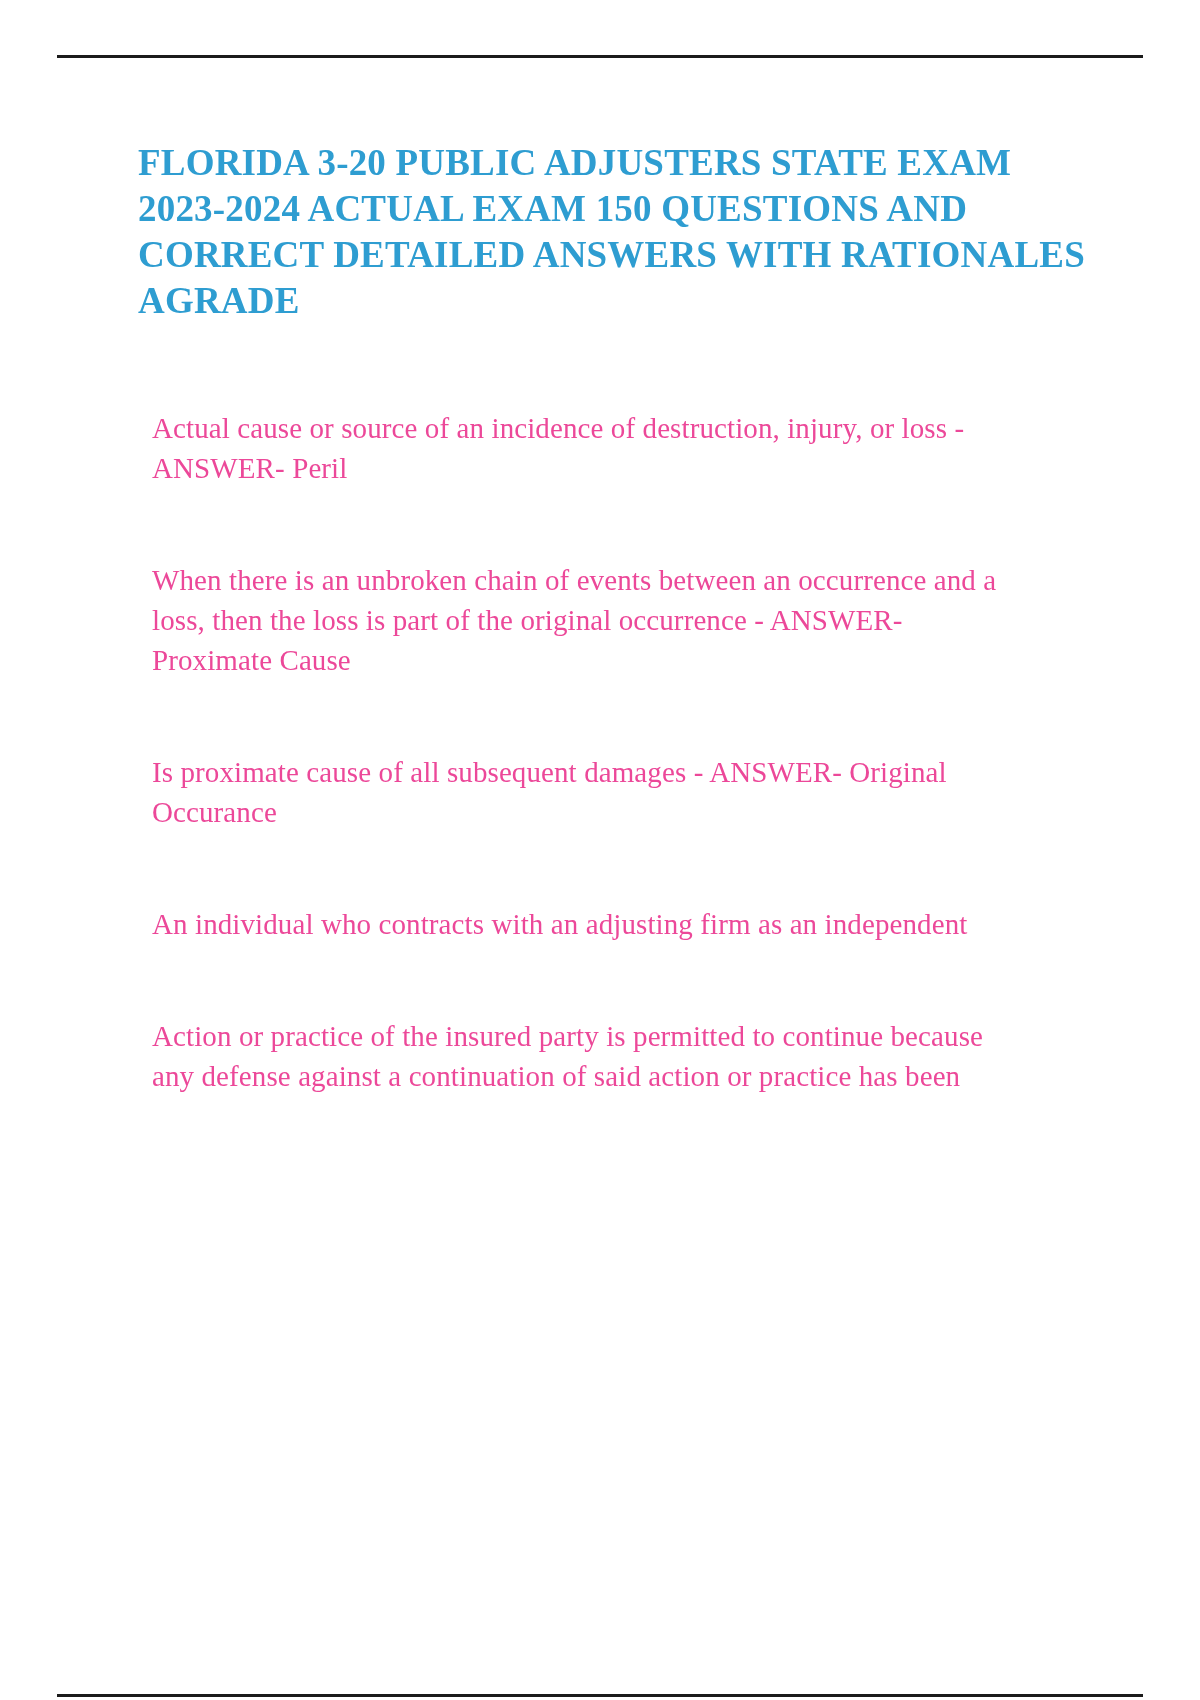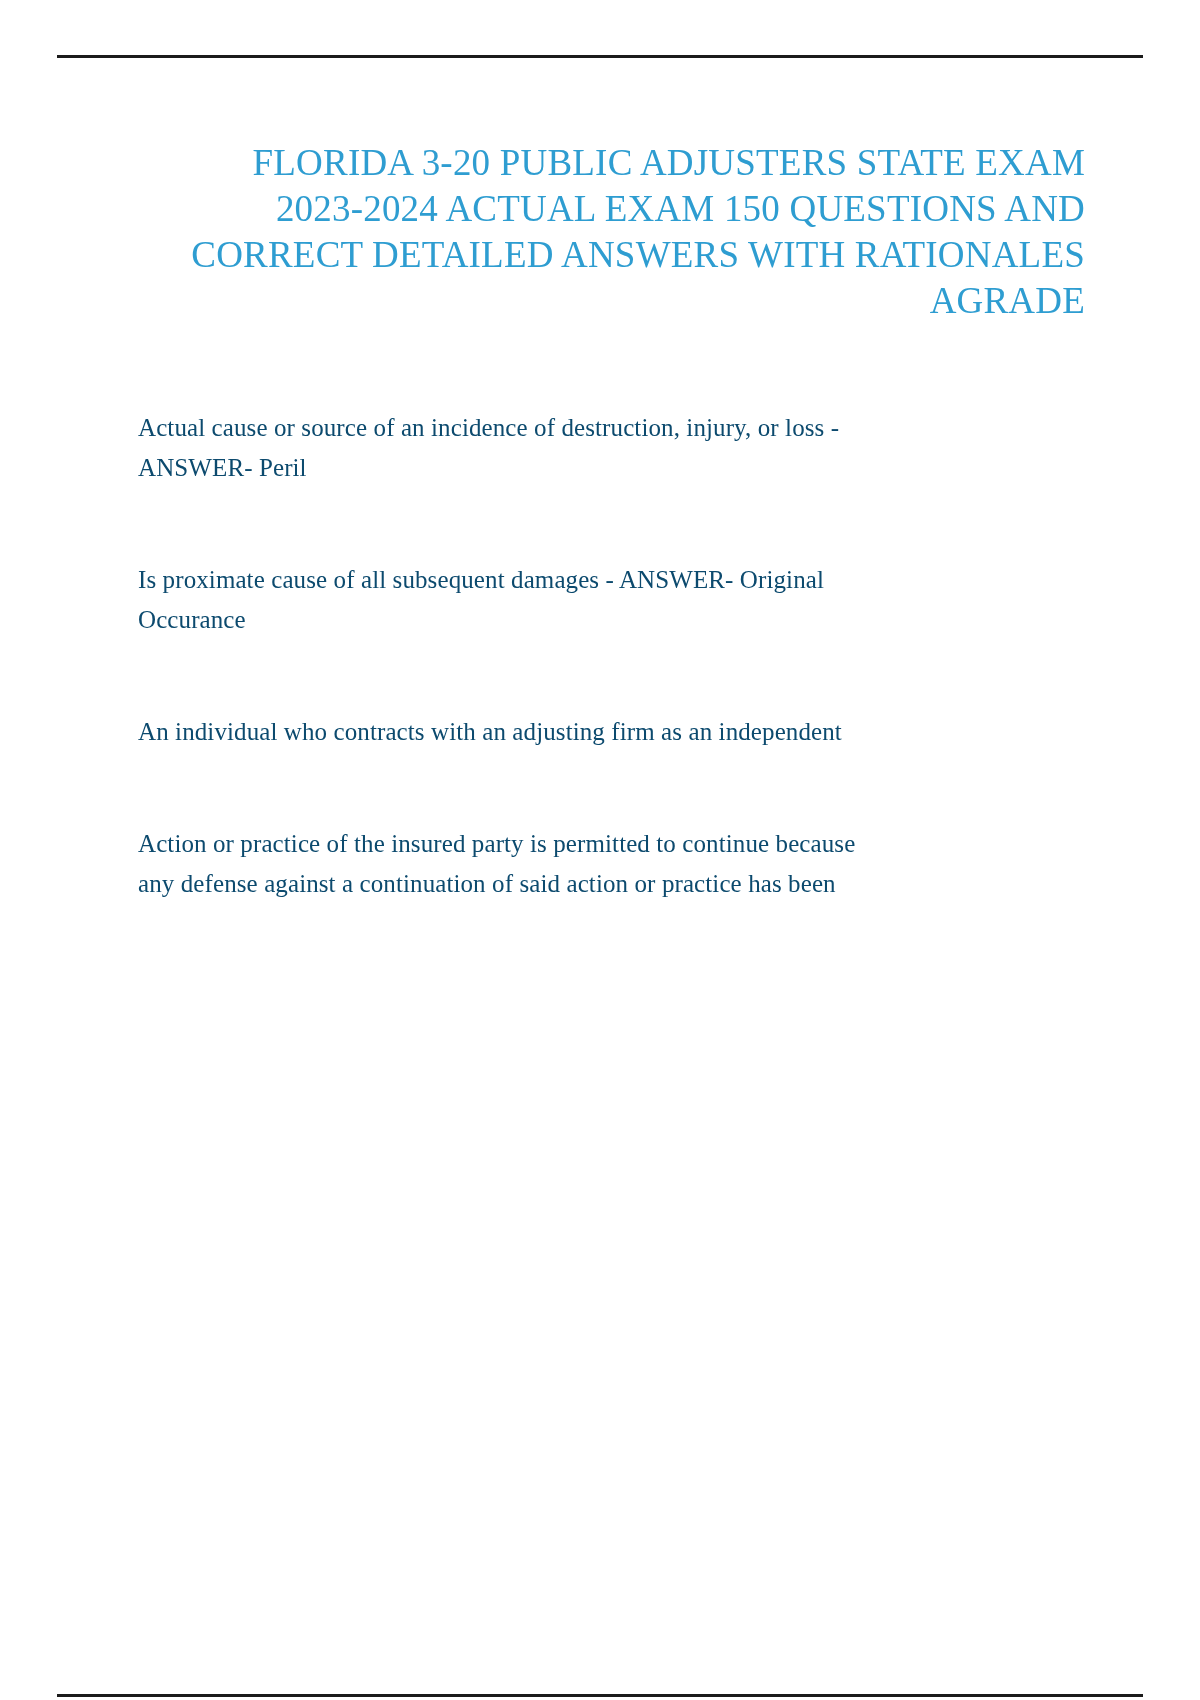--- a/index.html
+++ b/index.html
@@ -24,35 +24,35 @@
   }
   .rule-top { top: 55px; }
   .rule-bottom { top: 1694px; }
   .content {
     position: absolute;
     left: 138px;
     top: 140px;
     width: 947px;
   }
   .doc-title {
-    text-align: right;
-    font-weight: normal;
+    text-align: left;
+    font-weight: bold;
     font-size: 37px;
     line-height: 46px;
     margin: 0 0 84px 0;
     letter-spacing: 0.2px;
   }
   .doc-title .title-line {
     white-space: nowrap;
   }
   .qa-list p.qa {
-    margin: 0 0 72px 0;
-    font-size: 25px;
+    margin: 0 0 72px 14px;
+    font-size: 29px;
     line-height: 40px;
-    color: #0c4a6e;
+    color: #ec4899;
     letter-spacing: 0.1px;
   }
   .qa .qa-line {
     display: block;
     white-space: nowrap;
   }
 </style>
 </head>
 <body>
 
@@ -67,20 +67,25 @@
         <div class="title-line">AGRADE</div>
       </h1>
     <div class="qa-list">
         <p class="qa">
           <span class="qa-line">Actual cause or source of an incidence of destruction, injury, or loss -</span>
           <span class="qa-line">ANSWER- Peril</span>
         </p>
         <p class="qa">
         </p>
         <p class="qa">
+          <span class="qa-line">When there is an unbroken chain of events between an occurrence and a</span>
+          <span class="qa-line">loss, then the loss is part of the original occurrence - ANSWER-</span>
+          <span class="qa-line">Proximate Cause</span>
+        </p>
+        <p class="qa">
           <span class="qa-line">Is proximate cause of all subsequent damages - ANSWER- Original</span>
           <span class="qa-line">Occurance</span>
         </p>
         <p class="qa">
           <span class="qa-line">An individual who contracts with an adjusting firm as an independent</span>
         </p>
         <p class="qa">
           <span class="qa-line">Action or practice of the insured party is permitted to continue because</span>
           <span class="qa-line">any defense against a continuation of said action or practice has been</span>
         </p>

